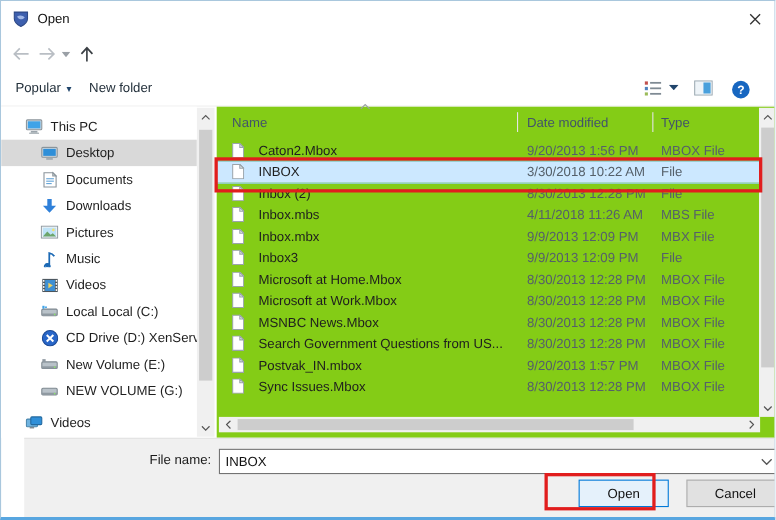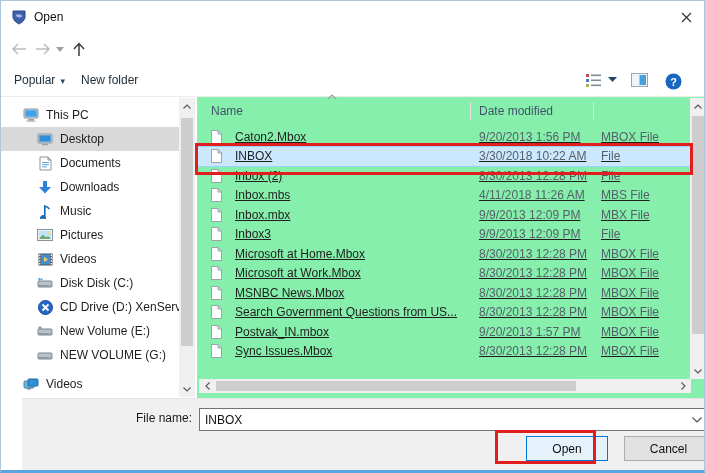--- a/index.html
+++ b/index.html
@@ -59,31 +59,31 @@
   
   .sb-v { position:absolute; width:16px; background:#f0f0f0; }
   .sb-h { position:absolute; height:14px; background:#f0f0f0; display:flex; align-items:center; }
   .sb-arrow { width:16px; height:16px; display:flex; align-items:center; justify-content:center; flex:none; }
   .sb-thumb-v { position:absolute; left:2px; width:12px; background:#cdcdcd; }
   .sb-thumb-h { position:absolute; top:2px; height:10px; background:#cdcdcd; }
 
   .side-scroll { left:178px; top:1px; height:299px; }
 
   
-  .filepane { position:absolute; left:196px; top:0; width:509px; height:301px; background:#86efac; }
+  .filepane { position:absolute; left:196px; top:0; width:509px; height:301px; background:#84cc16; }
   .fl-header { position:absolute; left:0; top:1px; width:493px; height:26px; display:flex;
                align-items:center; color:#43546a; }
   .fl-hcell { height:18px; display:flex; align-items:center; border-right:1px solid #e4e4e4;
               cursor:pointer; }
   .h-name { width:274px; padding-left:14px; }
   .h-date { width:123px; padding-left:8px; }
   .h-type { width:96px;  padding-left:7px; border-right:none; }
   .sort-indicator { position:absolute; left:130px; top:-3px; }
 
-  .fl-rows { position:absolute; left:0; top:30px; width:493px;text-decoration:underline; }
+  .fl-rows { position:absolute; left:0; top:30px; width:493px; }
   .fl-row { height:19.5px; display:flex; align-items:center; cursor:default; }
   .fl-row.selected { background:#cce8ff; outline:1px solid #99d1ff; }
   .cell-icon { width:38px; flex:none; display:flex; justify-content:center; }
   .cell-name { width:236px; flex:none; white-space:nowrap; overflow:hidden; color:#1e1e1e; }
   .cell-date { width:123px; flex:none; padding-left:8px; color:#55606a; white-space:nowrap; }
   .cell-type { flex:1; padding-left:7px; color:#55606a; white-space:nowrap; }
 
   .list-vscroll { right:0; top:1px; height:281px; }
   .list-hscroll { left:2px; top:282px; width:492px; }
 
@@ -260,37 +260,37 @@
       <div class="side-item lvl2">
         <span class="side-icon">
           <svg width="14" height="15" viewBox="0 0 14 15">
               <path d="M5 1 h4 v6 h4 L7 13.5 L1 7 h4 Z" fill="#2f80d9"></path>
             </svg>
         </span>
         <span class="side-label">Downloads</span>
       </div>
       <div class="side-item lvl2">
         <span class="side-icon">
-          <svg width="12" height="15" viewBox="0 0 12 15">
-              <path d="M4 12.2 a2.3 2 0 1 1 -0.01 0 M5.8 13 V2 q3 0.5 4.5 3" fill="none" stroke="#1b69b5" stroke-width="1.6"></path>
-              <circle cx="4.1" cy="13" r="2" fill="#1b69b5"></circle>
-            </svg>
-        </span>
-        <span class="side-label">Music</span>
-      </div>
-      <div class="side-item lvl2">
-        <span class="side-icon">
           <svg width="16" height="12" viewBox="0 0 16 12">
               <rect x="0.5" y="0.5" width="15" height="11" fill="#eef3f6" stroke="#8a949b"></rect>
               <rect x="2" y="2" width="12" height="8" fill="#bfe3f7"></rect>
               <path d="M2 10 L6 5.5 L9 8.5 L11 7 L14 10 Z" fill="#6da56b"></path>
               <circle cx="11.5" cy="4" r="1.2" fill="#f4e06d"></circle>
             </svg>
         </span>
         <span class="side-label">Pictures</span>
+      </div>
+      <div class="side-item lvl2">
+        <span class="side-icon">
+          <svg width="12" height="15" viewBox="0 0 12 15">
+              <path d="M4 12.2 a2.3 2 0 1 1 -0.01 0 M5.8 13 V2 q3 0.5 4.5 3" fill="none" stroke="#1b69b5" stroke-width="1.6"></path>
+              <circle cx="4.1" cy="13" r="2" fill="#1b69b5"></circle>
+            </svg>
+        </span>
+        <span class="side-label">Music</span>
       </div>
       <div class="side-item lvl2">
         <span class="side-icon">
           <svg width="15" height="13" viewBox="0 0 15 13">
               <rect x="0.5" y="0.5" width="14" height="12" fill="#4c555c"></rect>
               <rect x="3" y="1.5" width="9" height="10" fill="#3f8fd2"></rect>
               <rect x="1.1" y="1.5" width="1.3" height="1.6" fill="#fff"></rect>
               <rect x="1.1" y="4.3" width="1.3" height="1.6" fill="#fff"></rect>
               <rect x="1.1" y="7.1" width="1.3" height="1.6" fill="#fff"></rect>
               <rect x="1.1" y="9.9" width="1.3" height="1.6" fill="#fff"></rect>
@@ -307,21 +307,21 @@
         <span class="side-icon">
           <svg width="16" height="12" viewBox="0 0 16 12">
               <rect x="1" y="4" width="14" height="6" rx="1" fill="#b9c2c9" stroke="#7e8890"></rect>
               <rect x="1" y="8" width="14" height="2" fill="#8f99a1"></rect>
               <circle cx="12.7" cy="8.8" r="0.8" fill="#8be06e"></circle>
               <rect x="1.5" y="1" width="2" height="2" fill="#3fa3e8"></rect>
               <rect x="4" y="1.6" width="1.6" height="1.4" fill="#3fa3e8"></rect>
               <rect x="1.8" y="3.2" width="1.4" height="0.8" fill="#3fa3e8"></rect>
             </svg>
         </span>
-        <span class="side-label">Disk Disk (C:)</span>
+        <span class="side-label">Local Local (C:)</span>
       </div>
       <div class="side-item lvl2">
         <span class="side-icon">
           <svg width="15" height="15" viewBox="0 0 15 15">
               <circle cx="7.5" cy="7.5" r="7" fill="#2866c8" stroke="#1c4a95"></circle>
               <path d="M4.5 4.5 L10.5 10.5 M10.5 4.5 L4.5 10.5" stroke="#fff" stroke-width="1.8"></path>
             </svg>
         </span>
         <span class="side-label">CD Drive (D:) XenServer</span>
       </div>
@@ -374,20 +374,21 @@
 
     <div class="filepane">
       <span class="sort-indicator">
         <svg width="10" height="6" viewBox="0 0 10 6">
             <path d="M1 5 L5 1 L9 5" fill="none" stroke="#9aa0a6" stroke-width="1.1"></path>
           </svg>
       </span>
       <div class="fl-header">
         <span class="fl-hcell h-name">Name</span>
         <span class="fl-hcell h-date">Date modified</span>
+        <span class="fl-hcell h-type">Type</span>
       </div>
 
       <div class="fl-rows">
         <div class="fl-row">
           <span class="cell-icon">
               <svg width="11" height="14" viewBox="0 0 11 14">
                 <path d="M0.5 0.5 h6.5 l3.5 3.5 v9.5 h-10 Z" fill="#fff" stroke="#9aa4ab"></path>
                 <path d="M7 0.5 L10.5 4 H7 Z" fill="#e4eaee" stroke="#9aa4ab"></path>
               </svg>
             </span>

